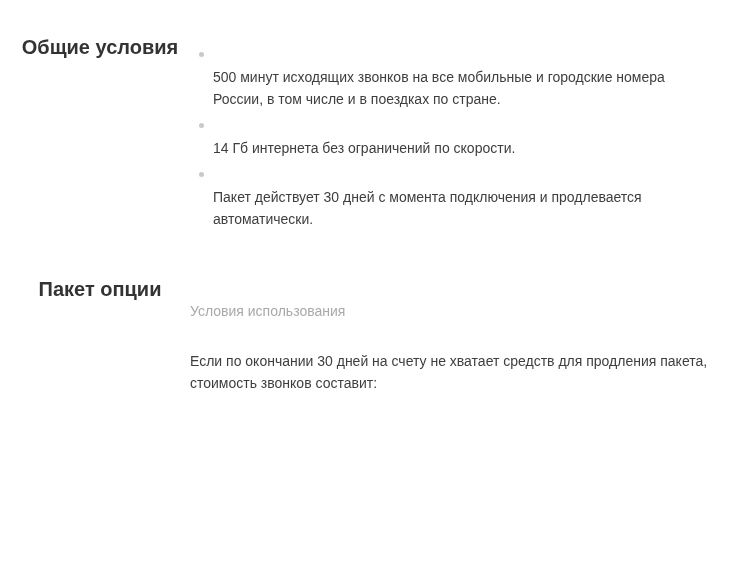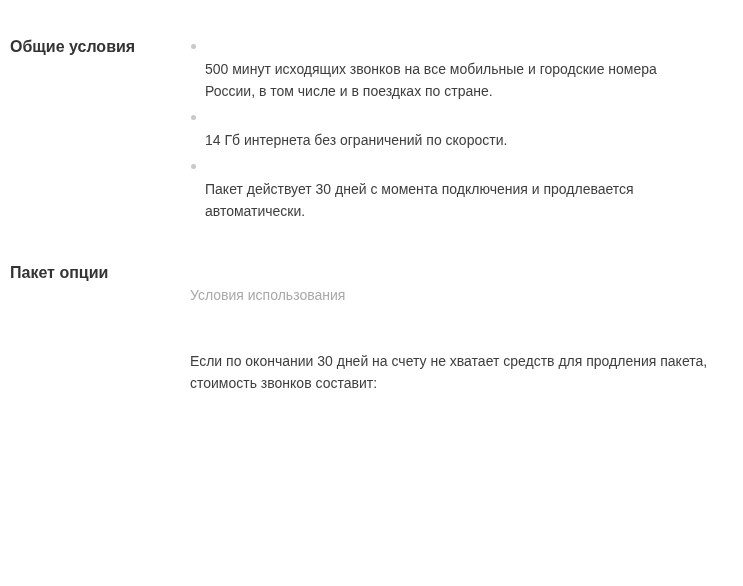--- a/index.html
+++ b/index.html
@@ -24,31 +24,32 @@
   .section-row {
     display: grid;
     grid-template-columns: 180px 1fr;
     align-items: start;
   }
   .section-gap {
     margin-top: 40px;
   }
   .section-label {
     margin: 0;
-    font-size: 16px;
+    font-size: 20px;
     font-weight: 700;
     line-height: 22px;
     color: #333333;
+    text-align: center;
   }
   .content {
     min-width: 0;
   }
   .bullets {
     list-style: none;
-    margin: 0;
+    margin: 8px;
     padding: 0;
   }
   .bullet-item {
     position: relative;
     padding-left: 15px;
     margin-bottom: 5px;
     white-space: pre-line;
   }
   .bullet-item:last-child {
     margin-bottom: 0;
@@ -60,21 +61,21 @@
     width: 5px;
     height: 5px;
     border-radius: 50%;
     background: #c9c9c9;
   }
   .para {
     margin: 0;
     white-space: pre-line;
   }
   .terms-row {
-    margin: 22px 0 44px 0;
+    margin: 22px 0 28px 0;
   }
   .terms-link {
     color: #a9a9a9;
     text-decoration: none;
     cursor: pointer;
   }
   .renewal-para {
     margin-top: 12px;
   }
 </style>

